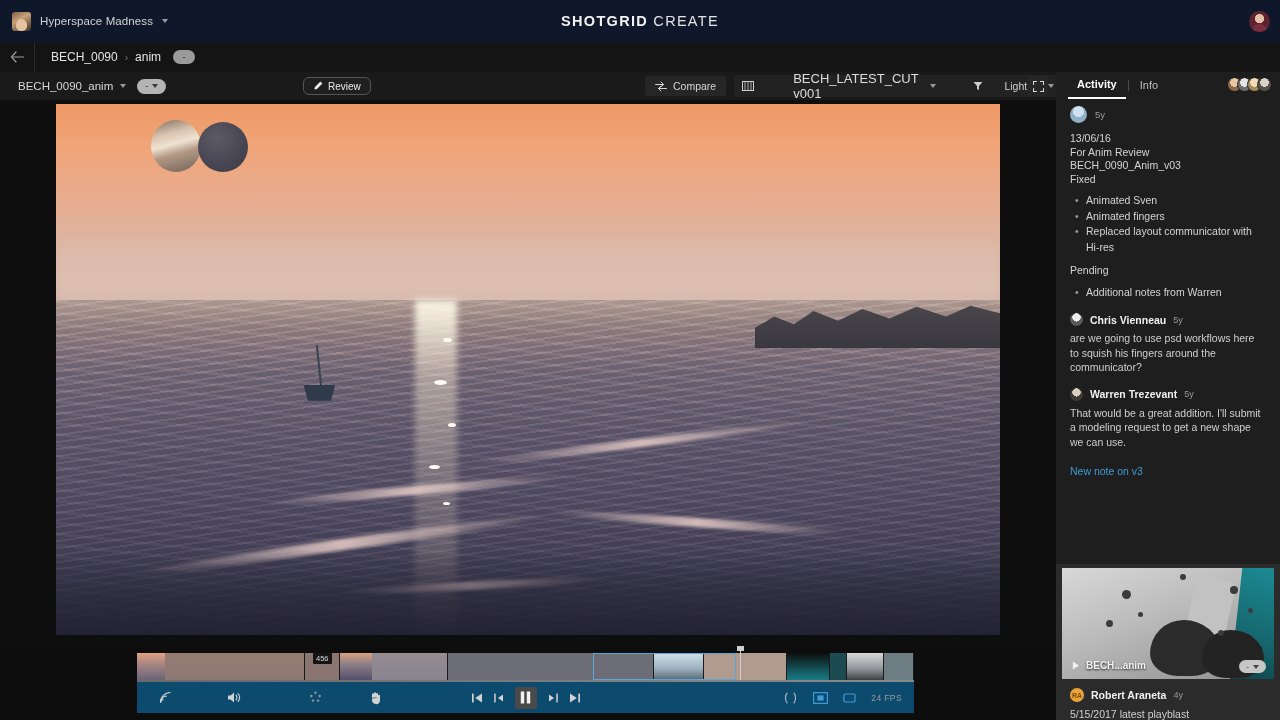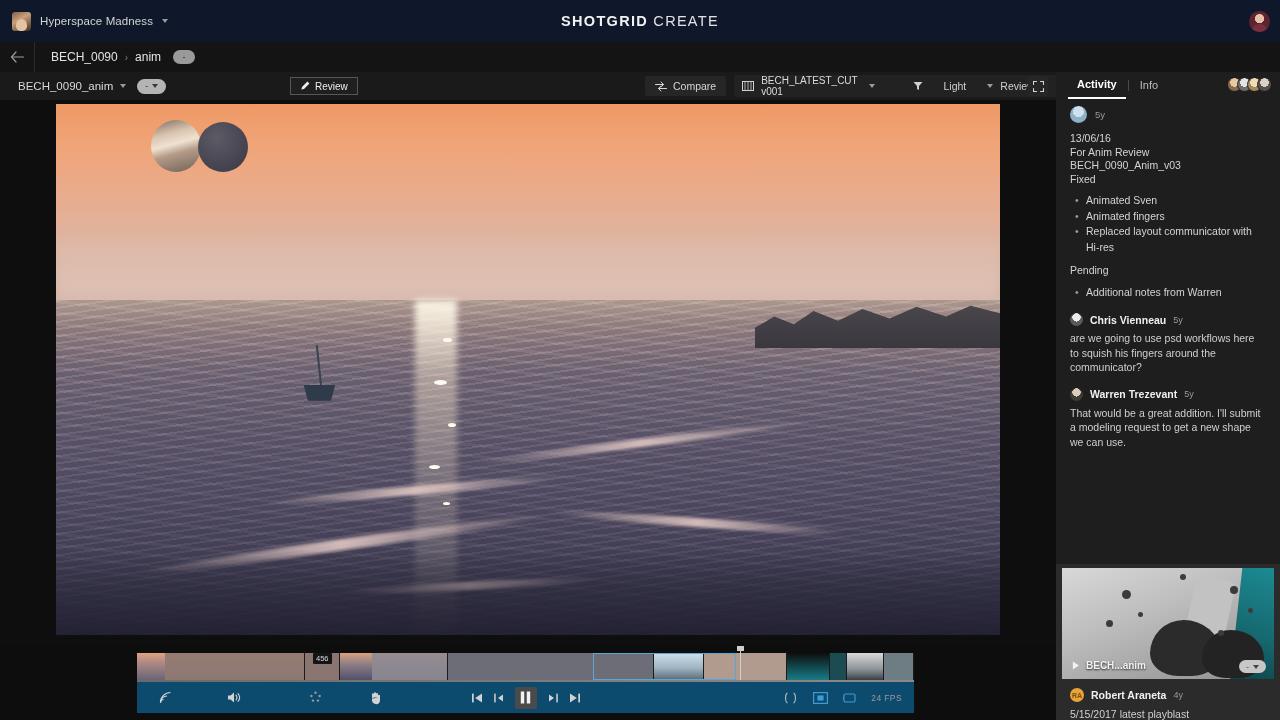--- a/index.html
+++ b/index.html
@@ -74,29 +74,29 @@
     position:absolute; left:0; top:72px; width:1056px; height:28px;
     background:#1a1a1a; display:flex; align-items:center;
   }
   .vname { color:#d9d9d9; font-size:11.5px; padding-left:18px; }
   .vpill {
     margin-left:11px; background:#b4b4b4; border-radius:9px; height:15px; padding:0 8px;
     display:flex; align-items:center; gap:4px; color:#2b2b2b; font-size:9px;
   }
   .vpill .caret { border-top-color:#3a3a3a; }
   .review-btn {
-    position:absolute; left:290px; top:5px; height:18px; padding:0 9px;
-    border:1px solid #565656; border-radius:0; color:#ededed; font-size:10px;
+    position:absolute; left:303px; top:5px; height:18px; padding:0 9px;
+    border:1px solid #565656; border-radius:6px; color:#ededed; font-size:10px;
     display:flex; align-items:center; gap:5px; background:#1f1f1f;
   }
   .tb-mid { position:absolute; left:645px; top:0; height:28px; display:flex; align-items:center; gap:8px; }
   .compare-btn { background:#262626; border-radius:2px; height:20px; padding:0 10px;
     display:flex; align-items:center; gap:6px; color:#d6d6d6; font-size:10.5px; }
   .cut-group { background:#222; border-radius:2px; height:22px; padding:0 8px; display:flex; align-items:center; gap:7px; }
-  .cut-label { color:#dcdcdc; font-size:10px; }
+  .cut-label { color:#dcdcdc; font-size:13px;margin-left:32px; }
   .filt { display:flex; align-items:center; gap:21px; color:#cfcfcf; font-size:10.5px; }
   .xclose { color:#bdbdbd; font-size:12px; padding:0 3px; }
   .expand-btn { position:absolute; left:1028px; top:4px; width:20px; height:20px; background:#262626;
     border-radius:2px; display:flex; align-items:center; justify-content:center; }
 
   
   .viewer { position:absolute; left:0; top:100px; width:1056px; height:545px; background:#0e0e0e; }
   .video {
     position:absolute; left:56px; top:4px; width:944px; height:531px; overflow:hidden;
     background:#2d2b36;
@@ -515,20 +515,23 @@
 
       <div class="comment">
         <div class="cm-head">
           <div class="cm-av wt"></div>
           <span class="cm-name">Warren Trezevant</span>
           <span class="cm-time">5y</span>
         </div>
         <div class="cm-text">That would be a great addition. I'll submit a modeling request to get a new shape we can use.</div>
       </div>
 
+      <div class="newnote-row">
+        <span class="link">New note on v3</span>
+      </div>
     </div>
 
     <div class="sb-card">
       <div class="card-thumb">
         <div class="ct-teal"></div>
         <div class="ct-dev"></div>
         <div class="ct-hand1"></div>
         <div class="ct-hand2"></div>
         <div class="ct-splat" style="left:60px;top:22px;width:9px;height:9px;"></div>
         <div class="ct-splat" style="left:44px;top:52px;width:7px;height:7px;"></div>

